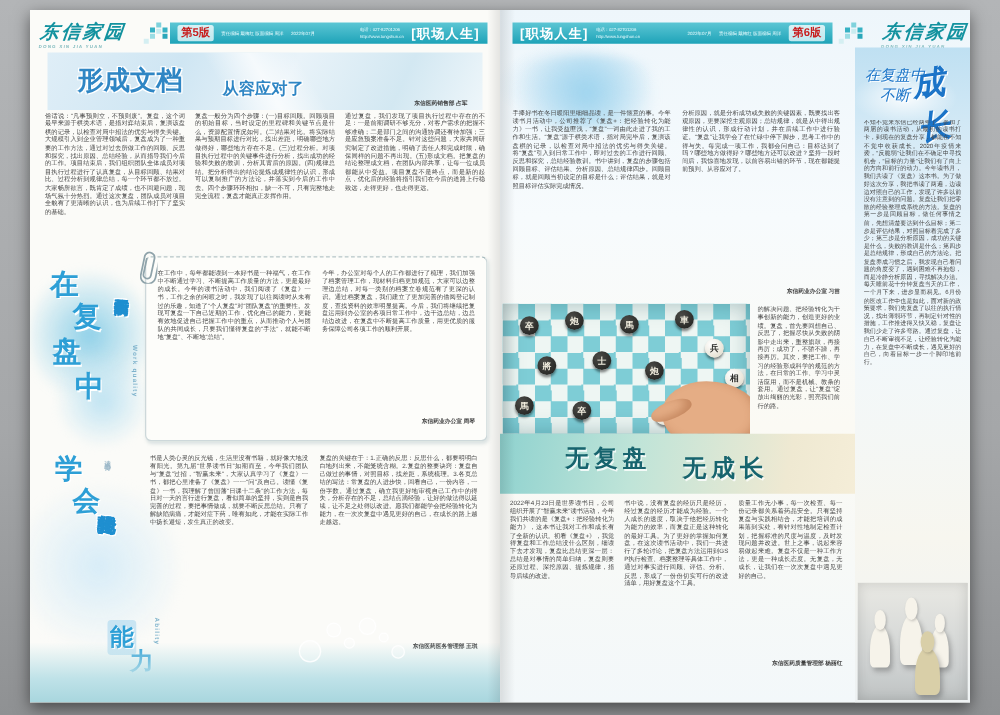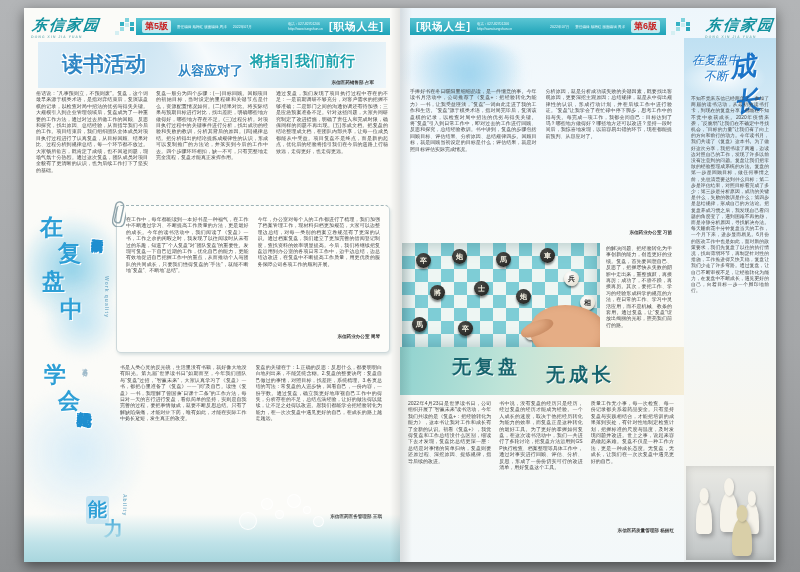--- a/index.html
+++ b/index.html
@@ -92,23 +92,22 @@
         <span class="credits">责任编辑 戴梅红  版面编辑 周洋</span>
         <span class="hdate">2022年07月</span>
         <span class="contact" style="margin-left:auto;">
           <span>电话：027-82701206</span><br>
           <span>http://www.tungshun.cn</span>
         </span>
         <span class="section">[职场人生]</span>
       </div>
 
       <div class="banner1">
-        <span class="hl-big" style="left:24px;top:8px;font-size:21px;">读书活动</span>
+        <span class="hl-big" style="left:24px;top:8px;font-size:21px;">形成文档</span>
         <span class="hl-big" style="left:140px;top:20px;font-size:13px;">从容应对了</span>
-        <span class="hl-big hl-teal" style="left:212px;top:10px;font-size:15px;">将指引我们前行</span>
         <span class="byline" style="position:absolute;right:12px;bottom:3px;">东信医药销售部 占军</span>
       </div>
 
       <div class="cols" style="left:12px;top:82px;width:352px;height:113px;gap:8px;">
         <div class="col">俗话说：“凡事预则立，不预则废”。复盘，这个词最早来源于棋类术语，是指对弈结束后，复演该盘棋的记录，以检查对局中招法的优劣与得失关键。大规模引入到企业管理领域后，复盘成为了一种重要的工作方法，通过对过去所做工作的回顾、反思和探究，找出原因、总结经验，从而指导我们今后的工作。项目结束后，我们组织团队全体成员对项目执行过程进行了认真复盘，从目标回顾、结果对比、过程分析到规律总结，每一个环节都不放过。大家畅所欲言，既肯定了成绩，也不回避问题，现场气氛十分热烈。通过这次复盘，团队成员对项目全貌有了更清晰的认识，也为后续工作打下了坚实的基础。</div>
         <div class="col">复盘一般分为四个步骤：(一)目标回顾。回顾项目的初始目标，当时设定的里程碑和关键节点是什么，资源配置情况如何。(二)结果对比。将实际结果与预期目标进行对比，找出差距，明确哪些地方做得好，哪些地方存在不足。(三)过程分析。对项目执行过程中的关键事件进行分析，找出成功的经验和失败的教训，分析其背后的原因。(四)规律总结。把分析得出的结论提炼成规律性的认识，形成可以复制推广的方法论，并落实到今后的工作中去。四个步骤环环相扣，缺一不可，只有完整地走完全流程，复盘才能真正发挥作用。</div>
         <div class="col">通过复盘，我们发现了项目执行过程中存在的不足：一是前期调研不够充分，对客户需求的把握不够准确；二是部门之间的沟通协调还有待加强；三是应急预案准备不足。针对这些问题，大家共同研究制定了改进措施，明确了责任人和完成时限，确保同样的问题不再出现。(五)形成文档。把复盘的结论整理成文档，在团队内部共享，让每一位成员都能从中受益。项目复盘不是终点，而是新的起点，优化后的经验将指引我们在今后的道路上行稳致远，走得更好，也走得更远。</div>
       </div>
 
       <div class="splash" style="left:0px;top:200px;width:95px;height:120px;background:radial-gradient(circle,#8fd0e8 0%,rgba(143,208,232,0) 70%);"></div>

